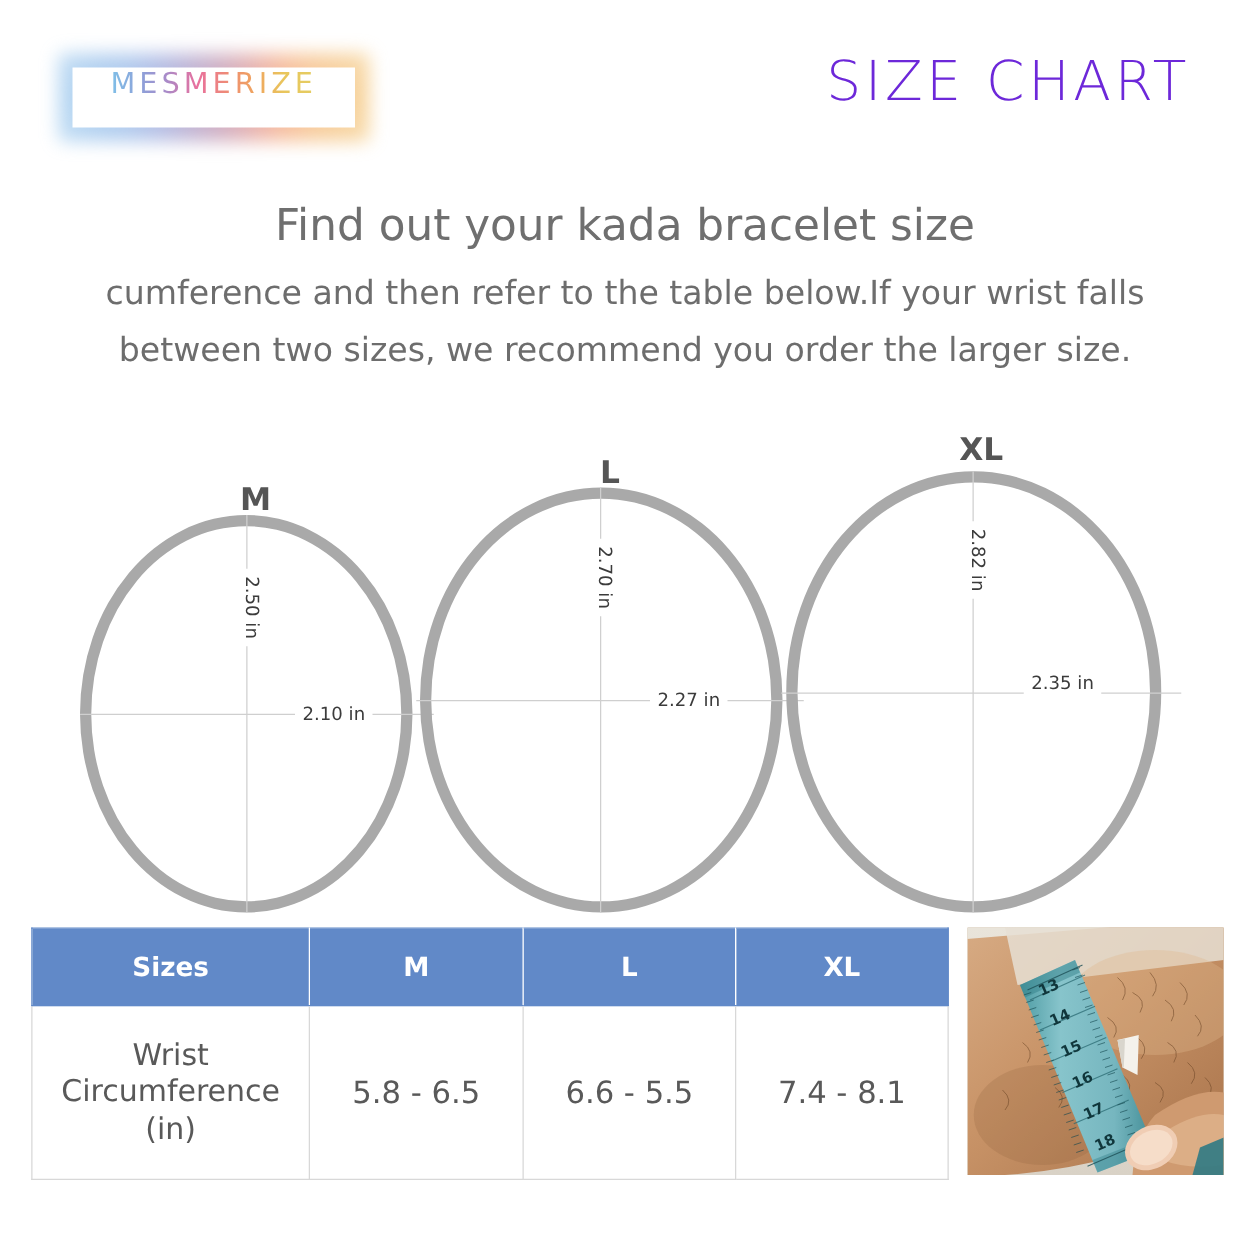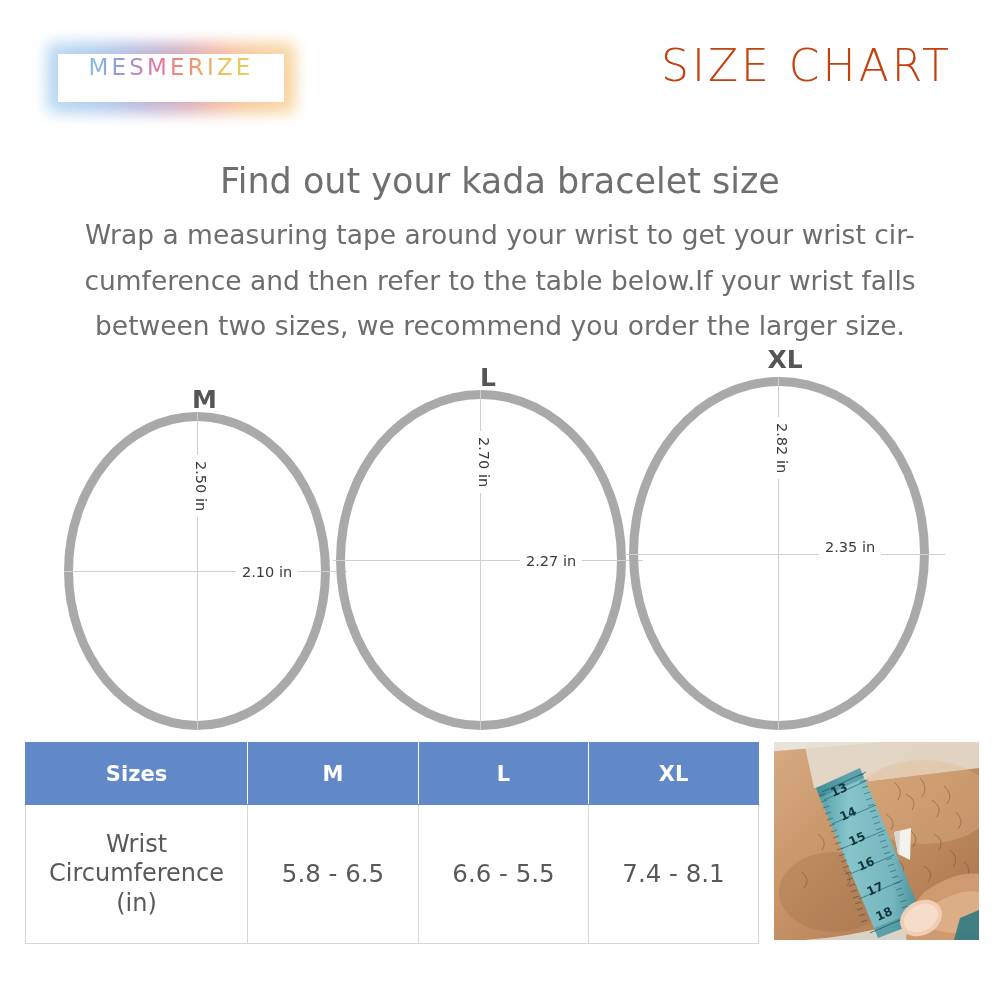--- a/index.html
+++ b/index.html
@@ -70,21 +70,21 @@
     color: transparent;
     -webkit-text-fill-color: transparent;
   }
   #page-title {
     position: absolute;
     right: 48px; top: 44px;
     font-family: "DejaVu Sans", sans-serif;
     font-size: 44px;
     font-weight: 300;
     letter-spacing: 3px;
-    color: #c2410c;
+    color: #6d28d9;
     line-height: 1;
     white-space: nowrap;
   }
 
   
   #intro { position: absolute; left: 0; top: 132px; width: 1000px; margin-top: 28px; }
   #intro-heading {
     text-align: center;
     font-size: 35px;
     font-weight: 400;
@@ -215,21 +215,20 @@
       <span id="logo-text">MESMERIZE</span>
     </div>
   </div>
 
   <div id="page-title">SIZE CHART</div>
 </div>
 
 <div id="intro">
   <h1 id="intro-heading">Find out your kada bracelet size</h1>
   <div id="intro-body">
-    <span class="line">Wrap a measuring tape around your wrist to get your wrist cir-</span>
     <span class="line">cumference and then refer to the table below.If your wrist falls</span>
     <span class="line">between two sizes, we recommend you order the larger size.</span>
   </div>
 </div>
 
 <div id="ovals">
 
   <div class="oval-unit" style="left:62px; top:42px; width:285px; height:350px;">
     <div class="oval-label" style="top:0px;">M</div>
     <div class="oval-ring" style="left:2px; top:25px; width:266px; height:318px;"></div>

